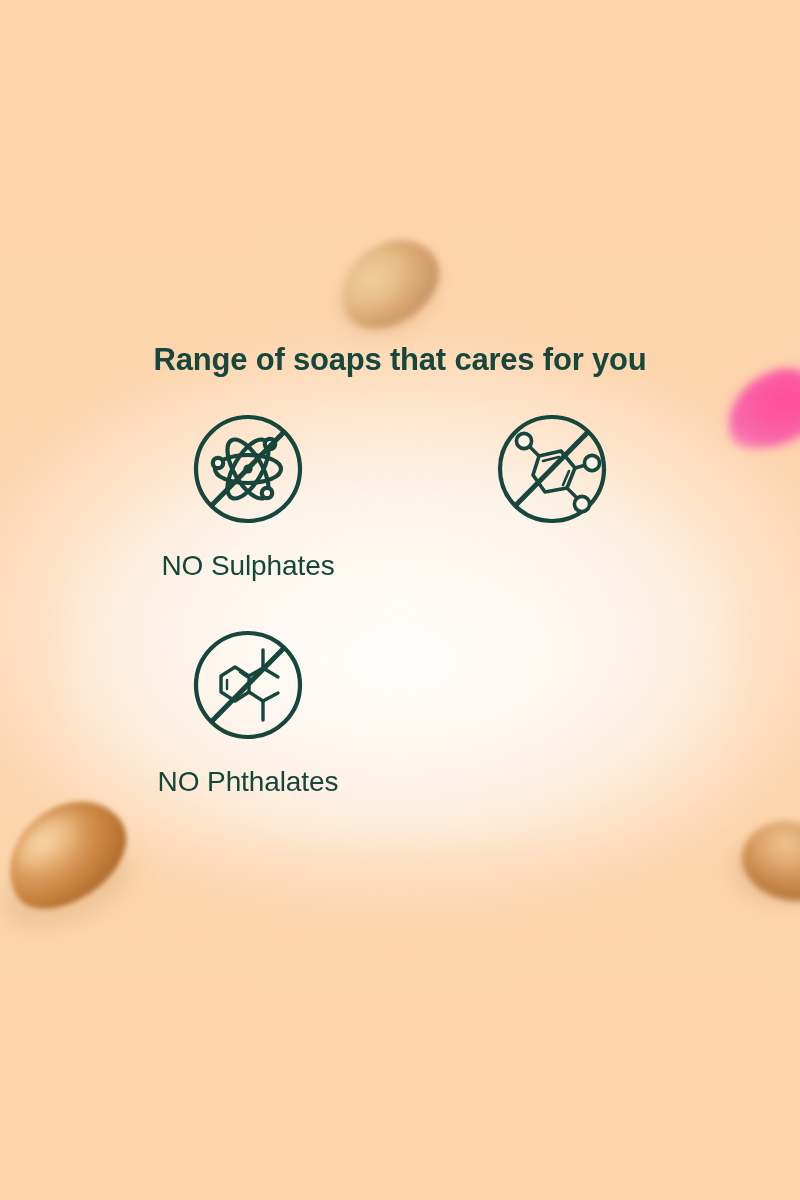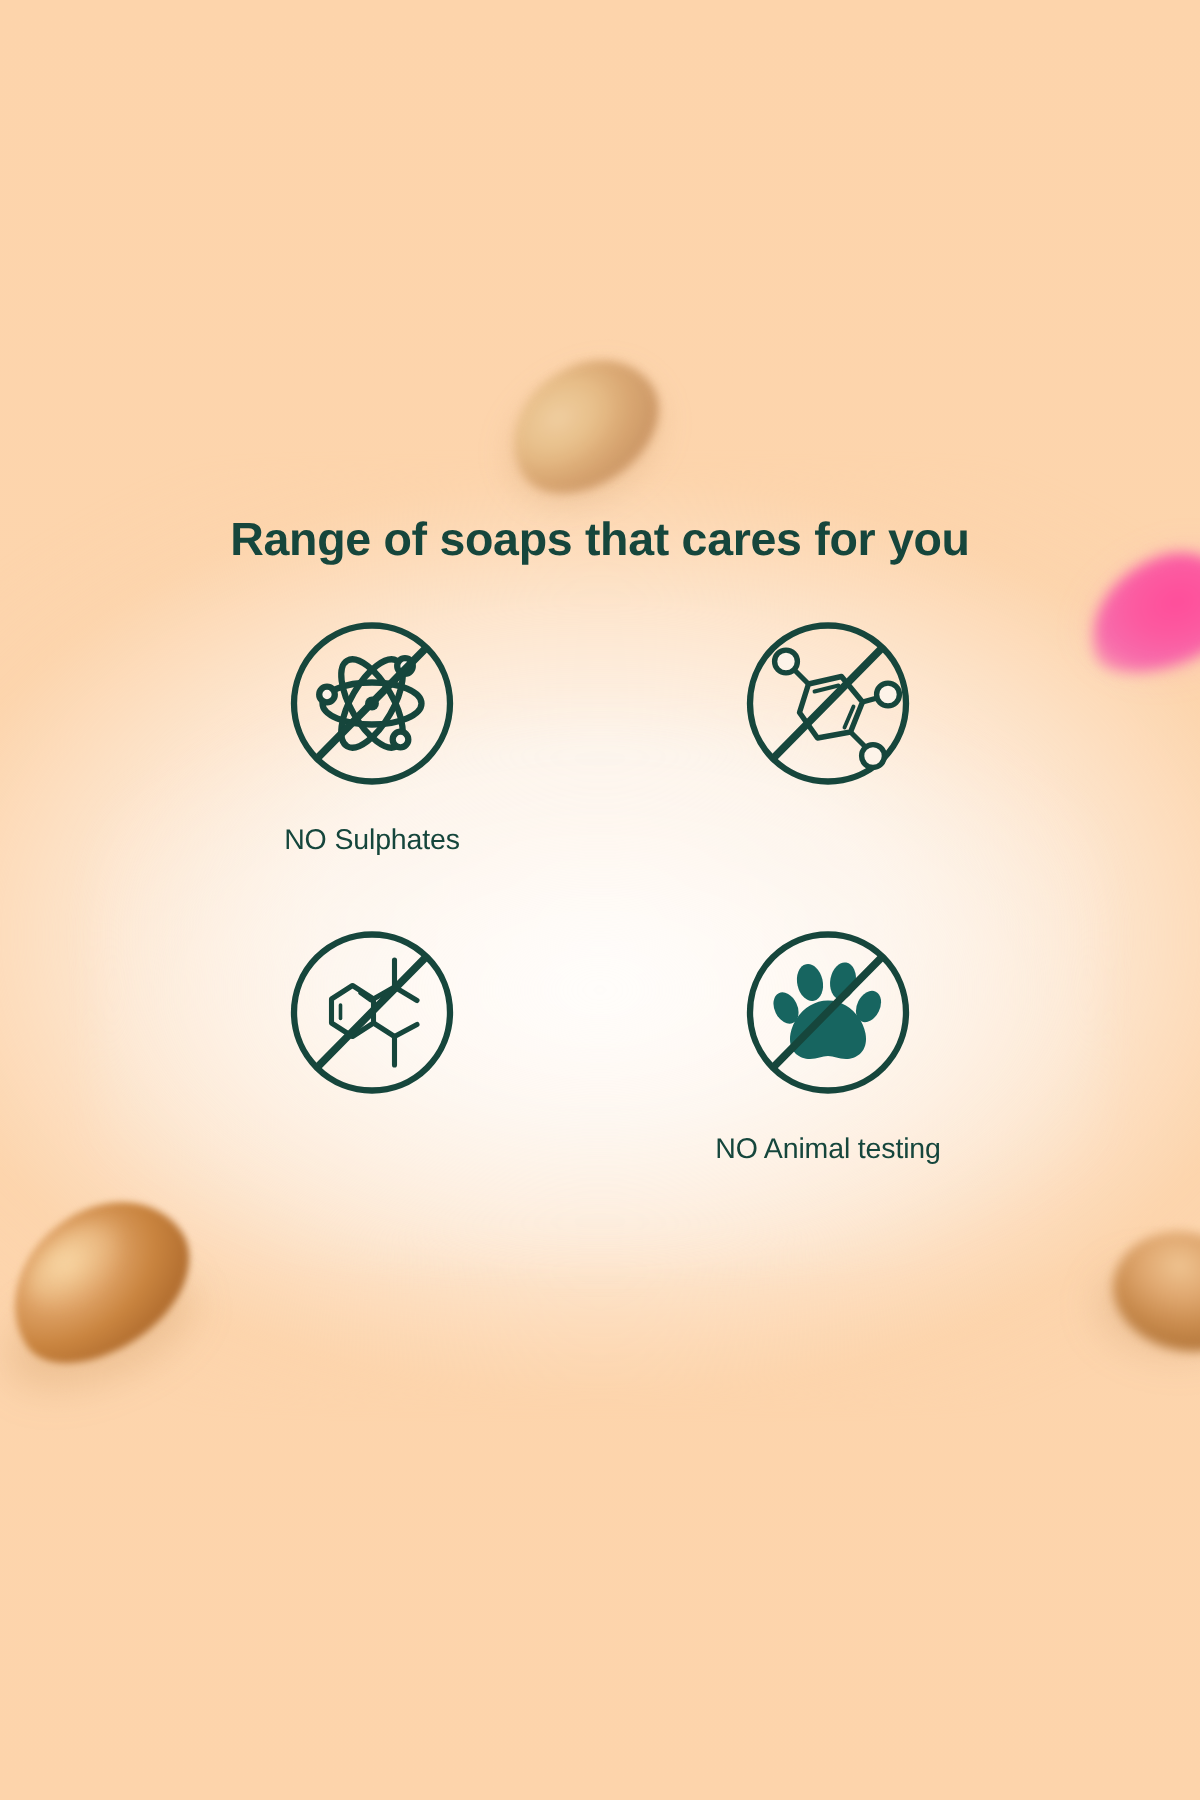--- a/index.html
+++ b/index.html
@@ -183,21 +183,21 @@
 
   .icon-wrap {
     width: 122px;
     height: 122px;
     display: block;
   }
   .icon-wrap svg { display: block; width: 122px; height: 122px; }
 
   .cell-label {
     margin-top: 20px;
-    font-size: 19px;
+    font-size: 28px;
     font-weight: 400;
     color: #15463C;
     white-space: nowrap;
     letter-spacing: -0.1px;
   }
 </style>
 </head>
 <body>
 
 <div id="poster">
@@ -285,40 +285,19 @@
               <line x1="62" y1="52" x2="76" y2="44" stroke-width="3.4"></line>
               <line x1="76" y1="44" x2="76" y2="26" stroke-width="3.4"></line>
               <line x1="76" y1="44" x2="91" y2="53" stroke-width="3.4"></line>
               <line x1="62" y1="68" x2="76" y2="77" stroke-width="3.4"></line>
               <line x1="76" y1="77" x2="76" y2="96" stroke-width="3.4"></line>
               <line x1="76" y1="77" x2="91" y2="69" stroke-width="3.4"></line>
               <line x1="96" y1="25" x2="26" y2="96" stroke-width="5"></line>
             </g>
           </svg>
         </span>
+        <span class="cell-label">NO Phthalates</span>
       </div>
 
-      <div class="cell">
-        <span class="icon-wrap">
-          <svg viewBox="0 0 122 122" xmlns="http://www.w3.org/2000/svg">
-            <circle cx="61" cy="61" r="52" fill="none" stroke="#16463C" stroke-width="4.2"></circle>
-            <g fill="#176560">
-              <ellipse cx="49" cy="41" rx="8.5" ry="12.5" transform="rotate(-12 49 41)"></ellipse>
-              <ellipse cx="71" cy="40" rx="8.5" ry="12.5" transform="rotate(10 71 40)"></ellipse>
-              <ellipse cx="33" cy="58" rx="7.6" ry="11" transform="rotate(-26 33 58)"></ellipse>
-              <ellipse cx="88" cy="57" rx="7.6" ry="11" transform="rotate(26 88 57)"></ellipse>
-              <path d="M61 53
-                       c 13 0 23 11 25 22
-                       c 2 11 -5 17 -13 17
-                       c -5 0 -8 -2 -12 -2
-                       c -4 0 -7 2 -12 2
-                       c -8 0 -15 -6 -13 -17
-                       c 2 -11 12 -22 25 -22 z"></path>
-            </g>
-            <line x1="96" y1="25" x2="26" y2="96" stroke="#16463C" stroke-width="5" stroke-linecap="round"></line>
-          </svg>
-        </span>
-        <span class="cell-label">NO Animal testing</span>
-      </div>
 
     </div>
   </div>
 </div>
 
 </body></html>

